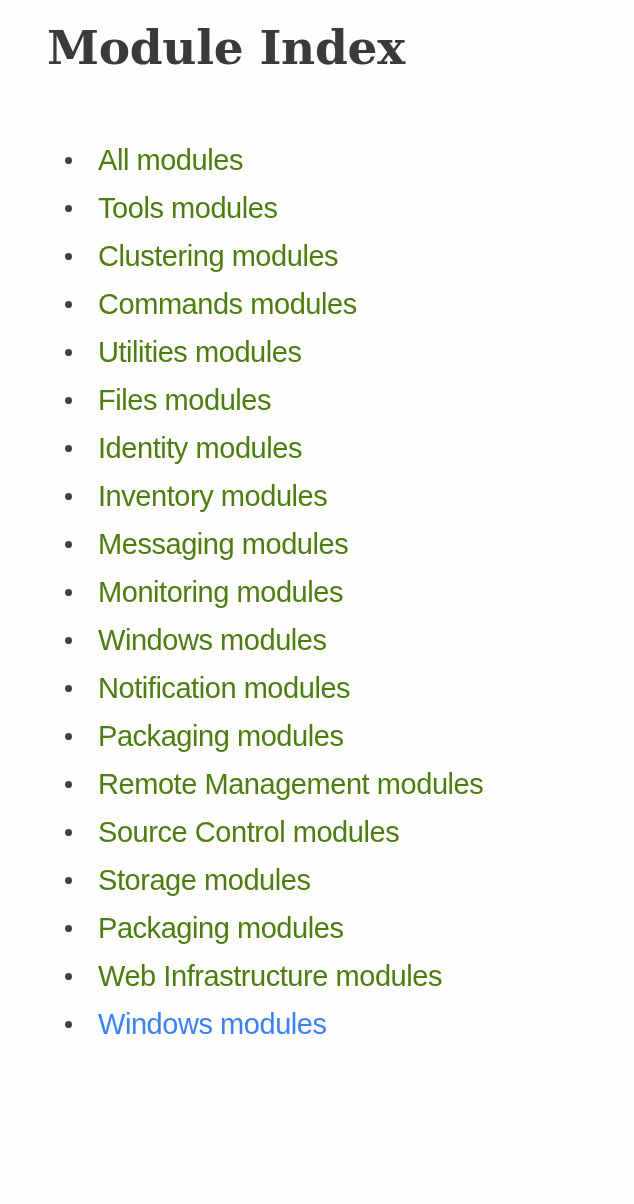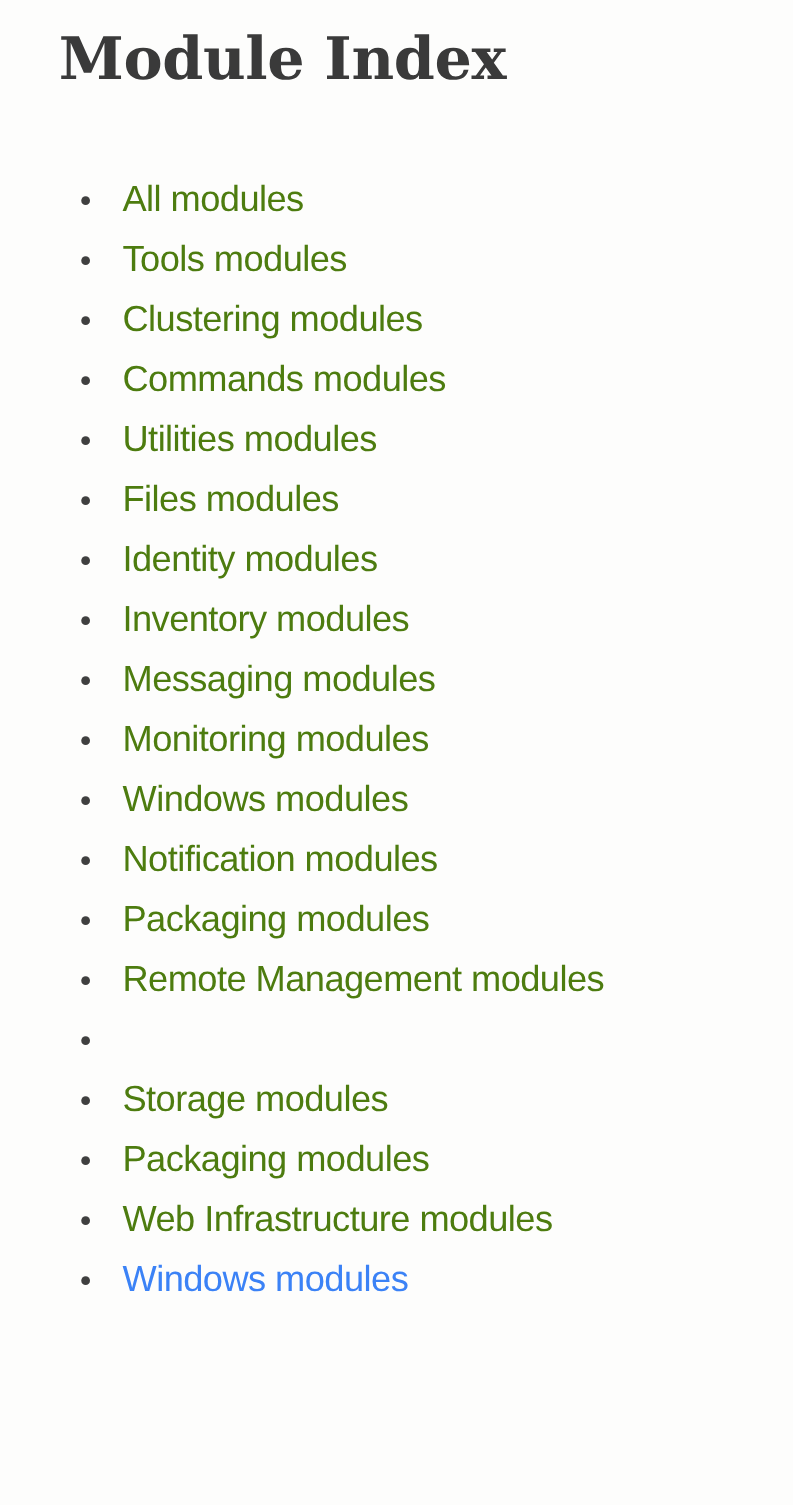--- a/index.html
+++ b/index.html
@@ -96,20 +96,20 @@
       <li class="module-list-item"><span class="bullet-icon"></span><a class="module-link" href="#">Utilities modules</a></li>
       <li class="module-list-item"><span class="bullet-icon"></span><a class="module-link" href="#">Files modules</a></li>
       <li class="module-list-item"><span class="bullet-icon"></span><a class="module-link" href="#">Identity modules</a></li>
       <li class="module-list-item"><span class="bullet-icon"></span><a class="module-link" href="#">Inventory modules</a></li>
       <li class="module-list-item"><span class="bullet-icon"></span><a class="module-link" href="#">Messaging modules</a></li>
       <li class="module-list-item"><span class="bullet-icon"></span><a class="module-link" href="#">Monitoring modules</a></li>
       <li class="module-list-item"><span class="bullet-icon"></span><a class="module-link" href="#">Windows modules</a></li>
       <li class="module-list-item"><span class="bullet-icon"></span><a class="module-link" href="#">Notification modules</a></li>
       <li class="module-list-item"><span class="bullet-icon"></span><a class="module-link" href="#">Packaging modules</a></li>
       <li class="module-list-item"><span class="bullet-icon"></span><a class="module-link" href="#">Remote Management modules</a></li>
-      <li class="module-list-item"><span class="bullet-icon"></span></li>
+      <li class="module-list-item"><span class="bullet-icon"></span><a class="module-link" href="#">Source Control modules</a></li>
       <li class="module-list-item"><span class="bullet-icon"></span><a class="module-link" href="#">Storage modules</a></li>
       <li class="module-list-item"><span class="bullet-icon"></span><a class="module-link" href="#">Packaging modules</a></li>
       <li class="module-list-item"><span class="bullet-icon"></span><a class="module-link" href="#">Web Infrastructure modules</a></li>
       <li class="module-list-item"><span class="bullet-icon"></span><a class="module-link visited" href="#">Windows modules</a></li>
     </ul>
 
 </div>
 
 </body></html>

